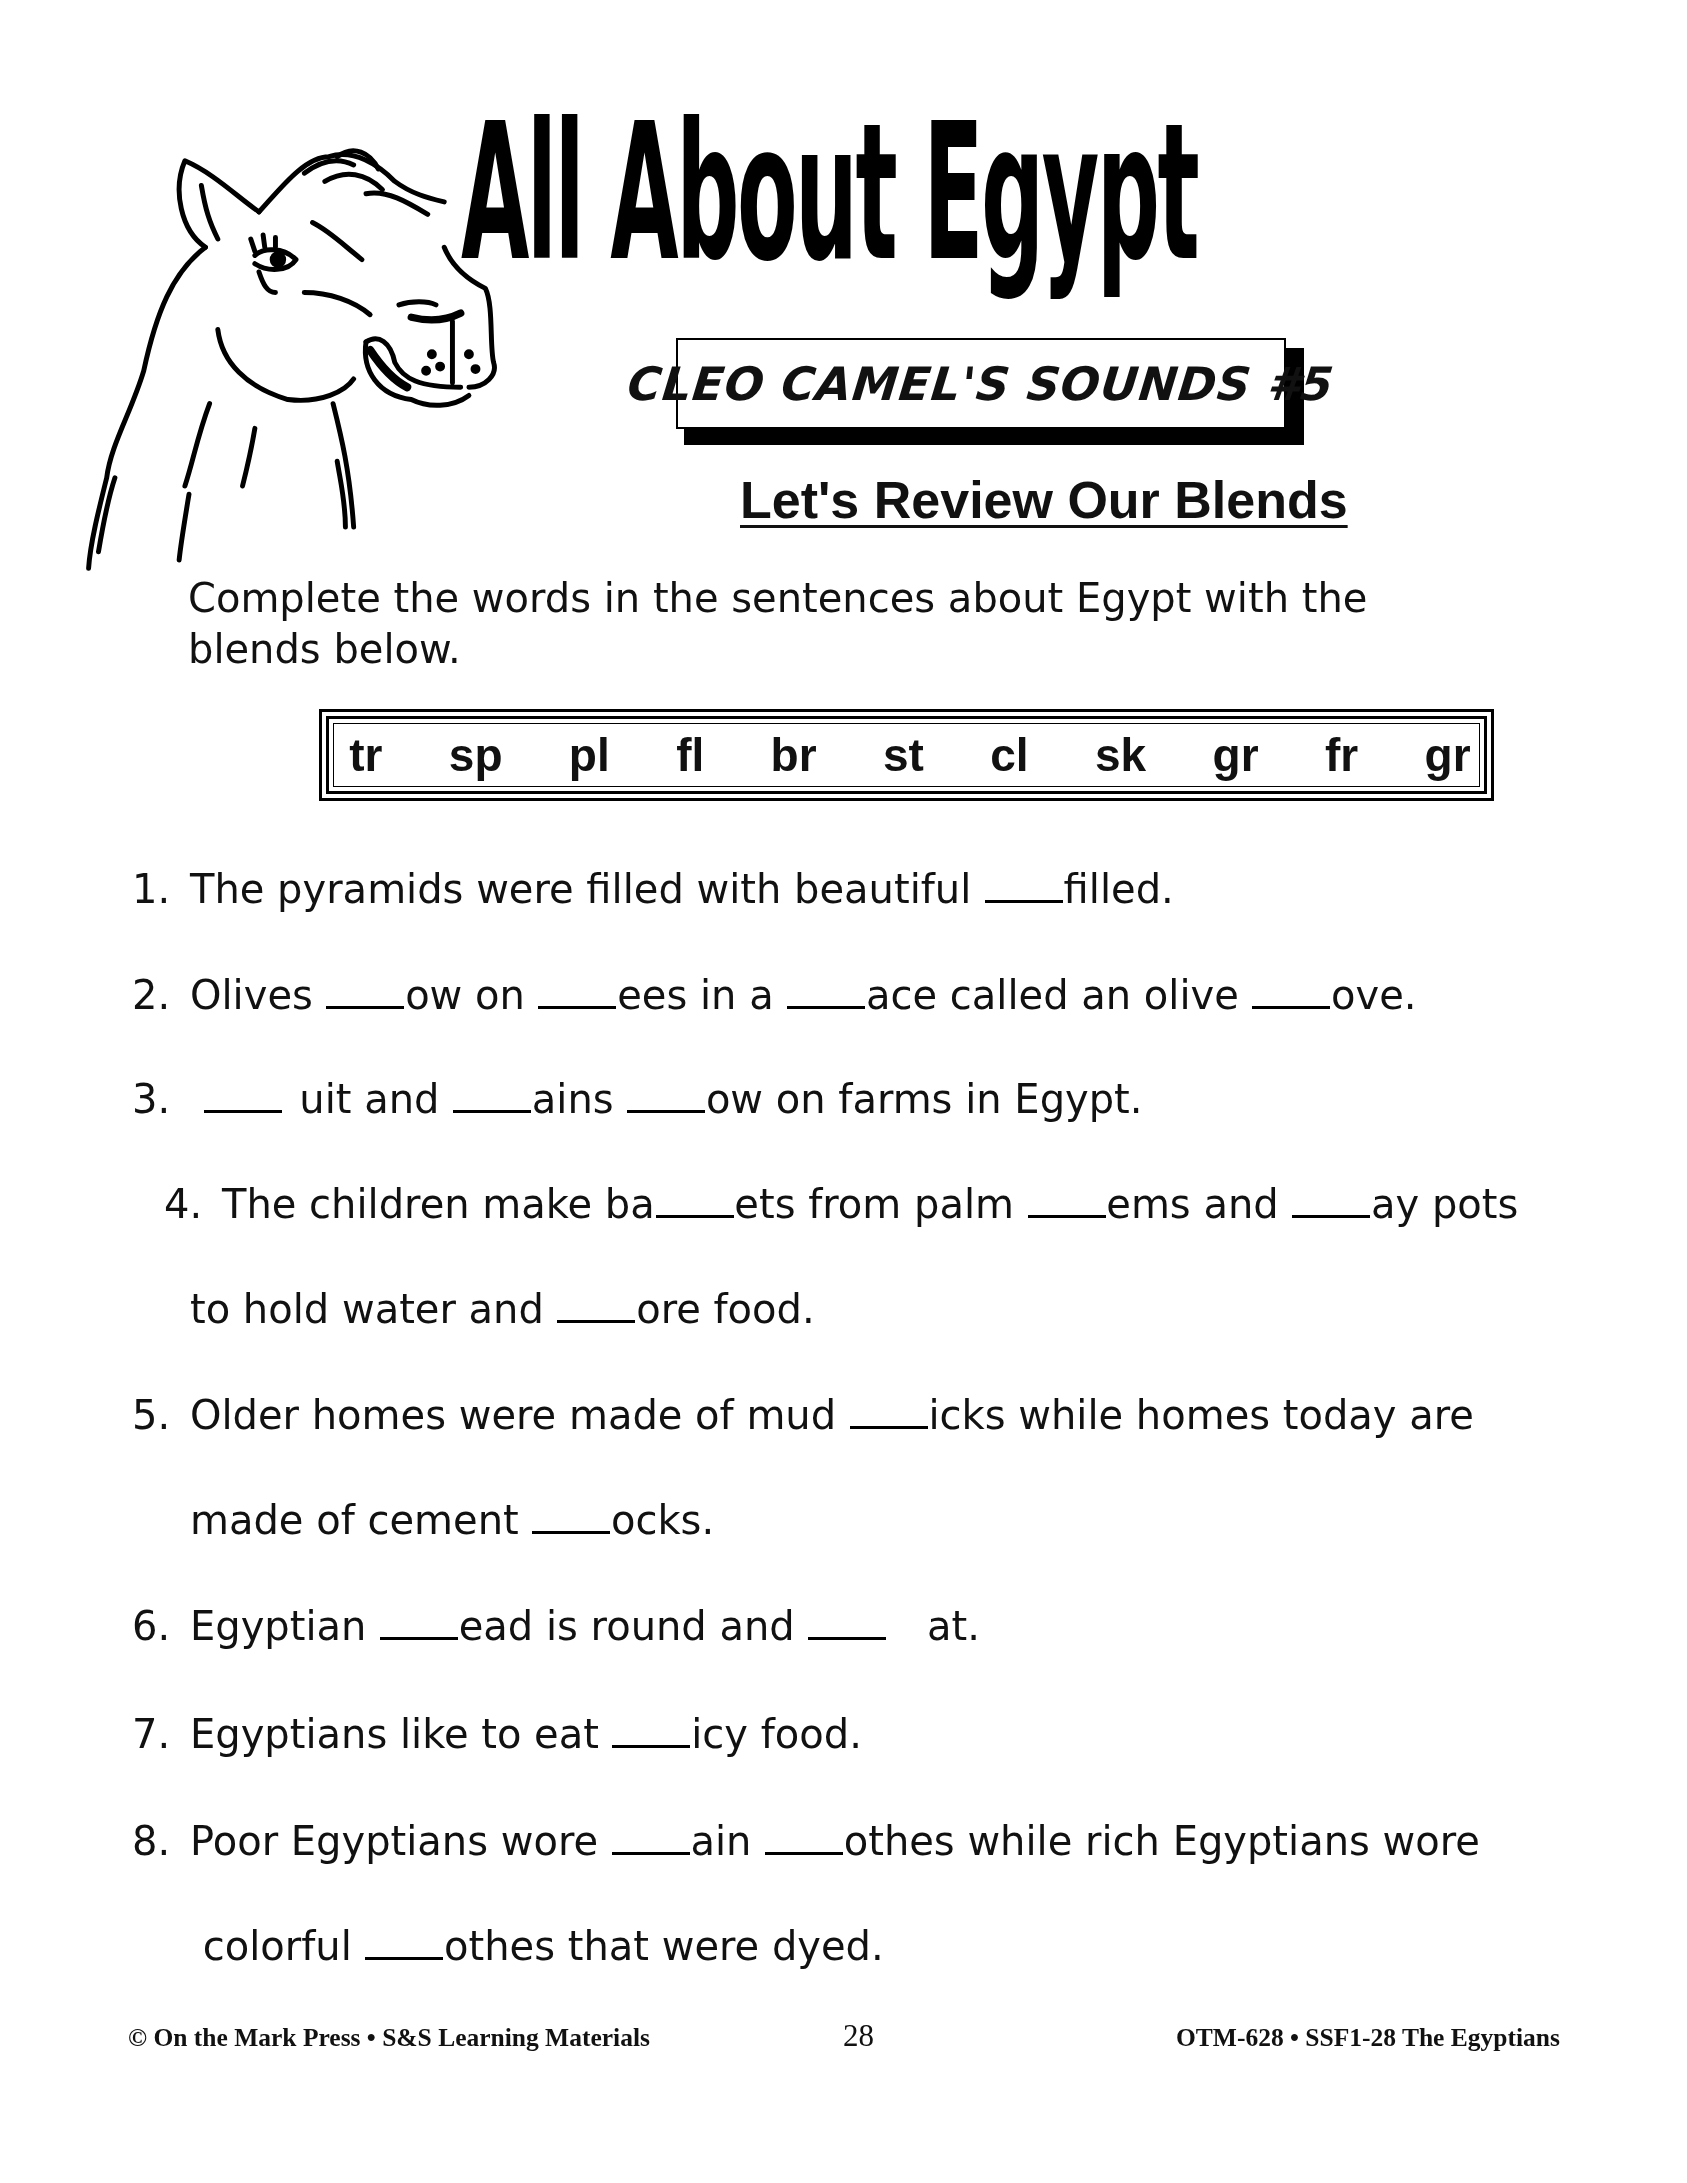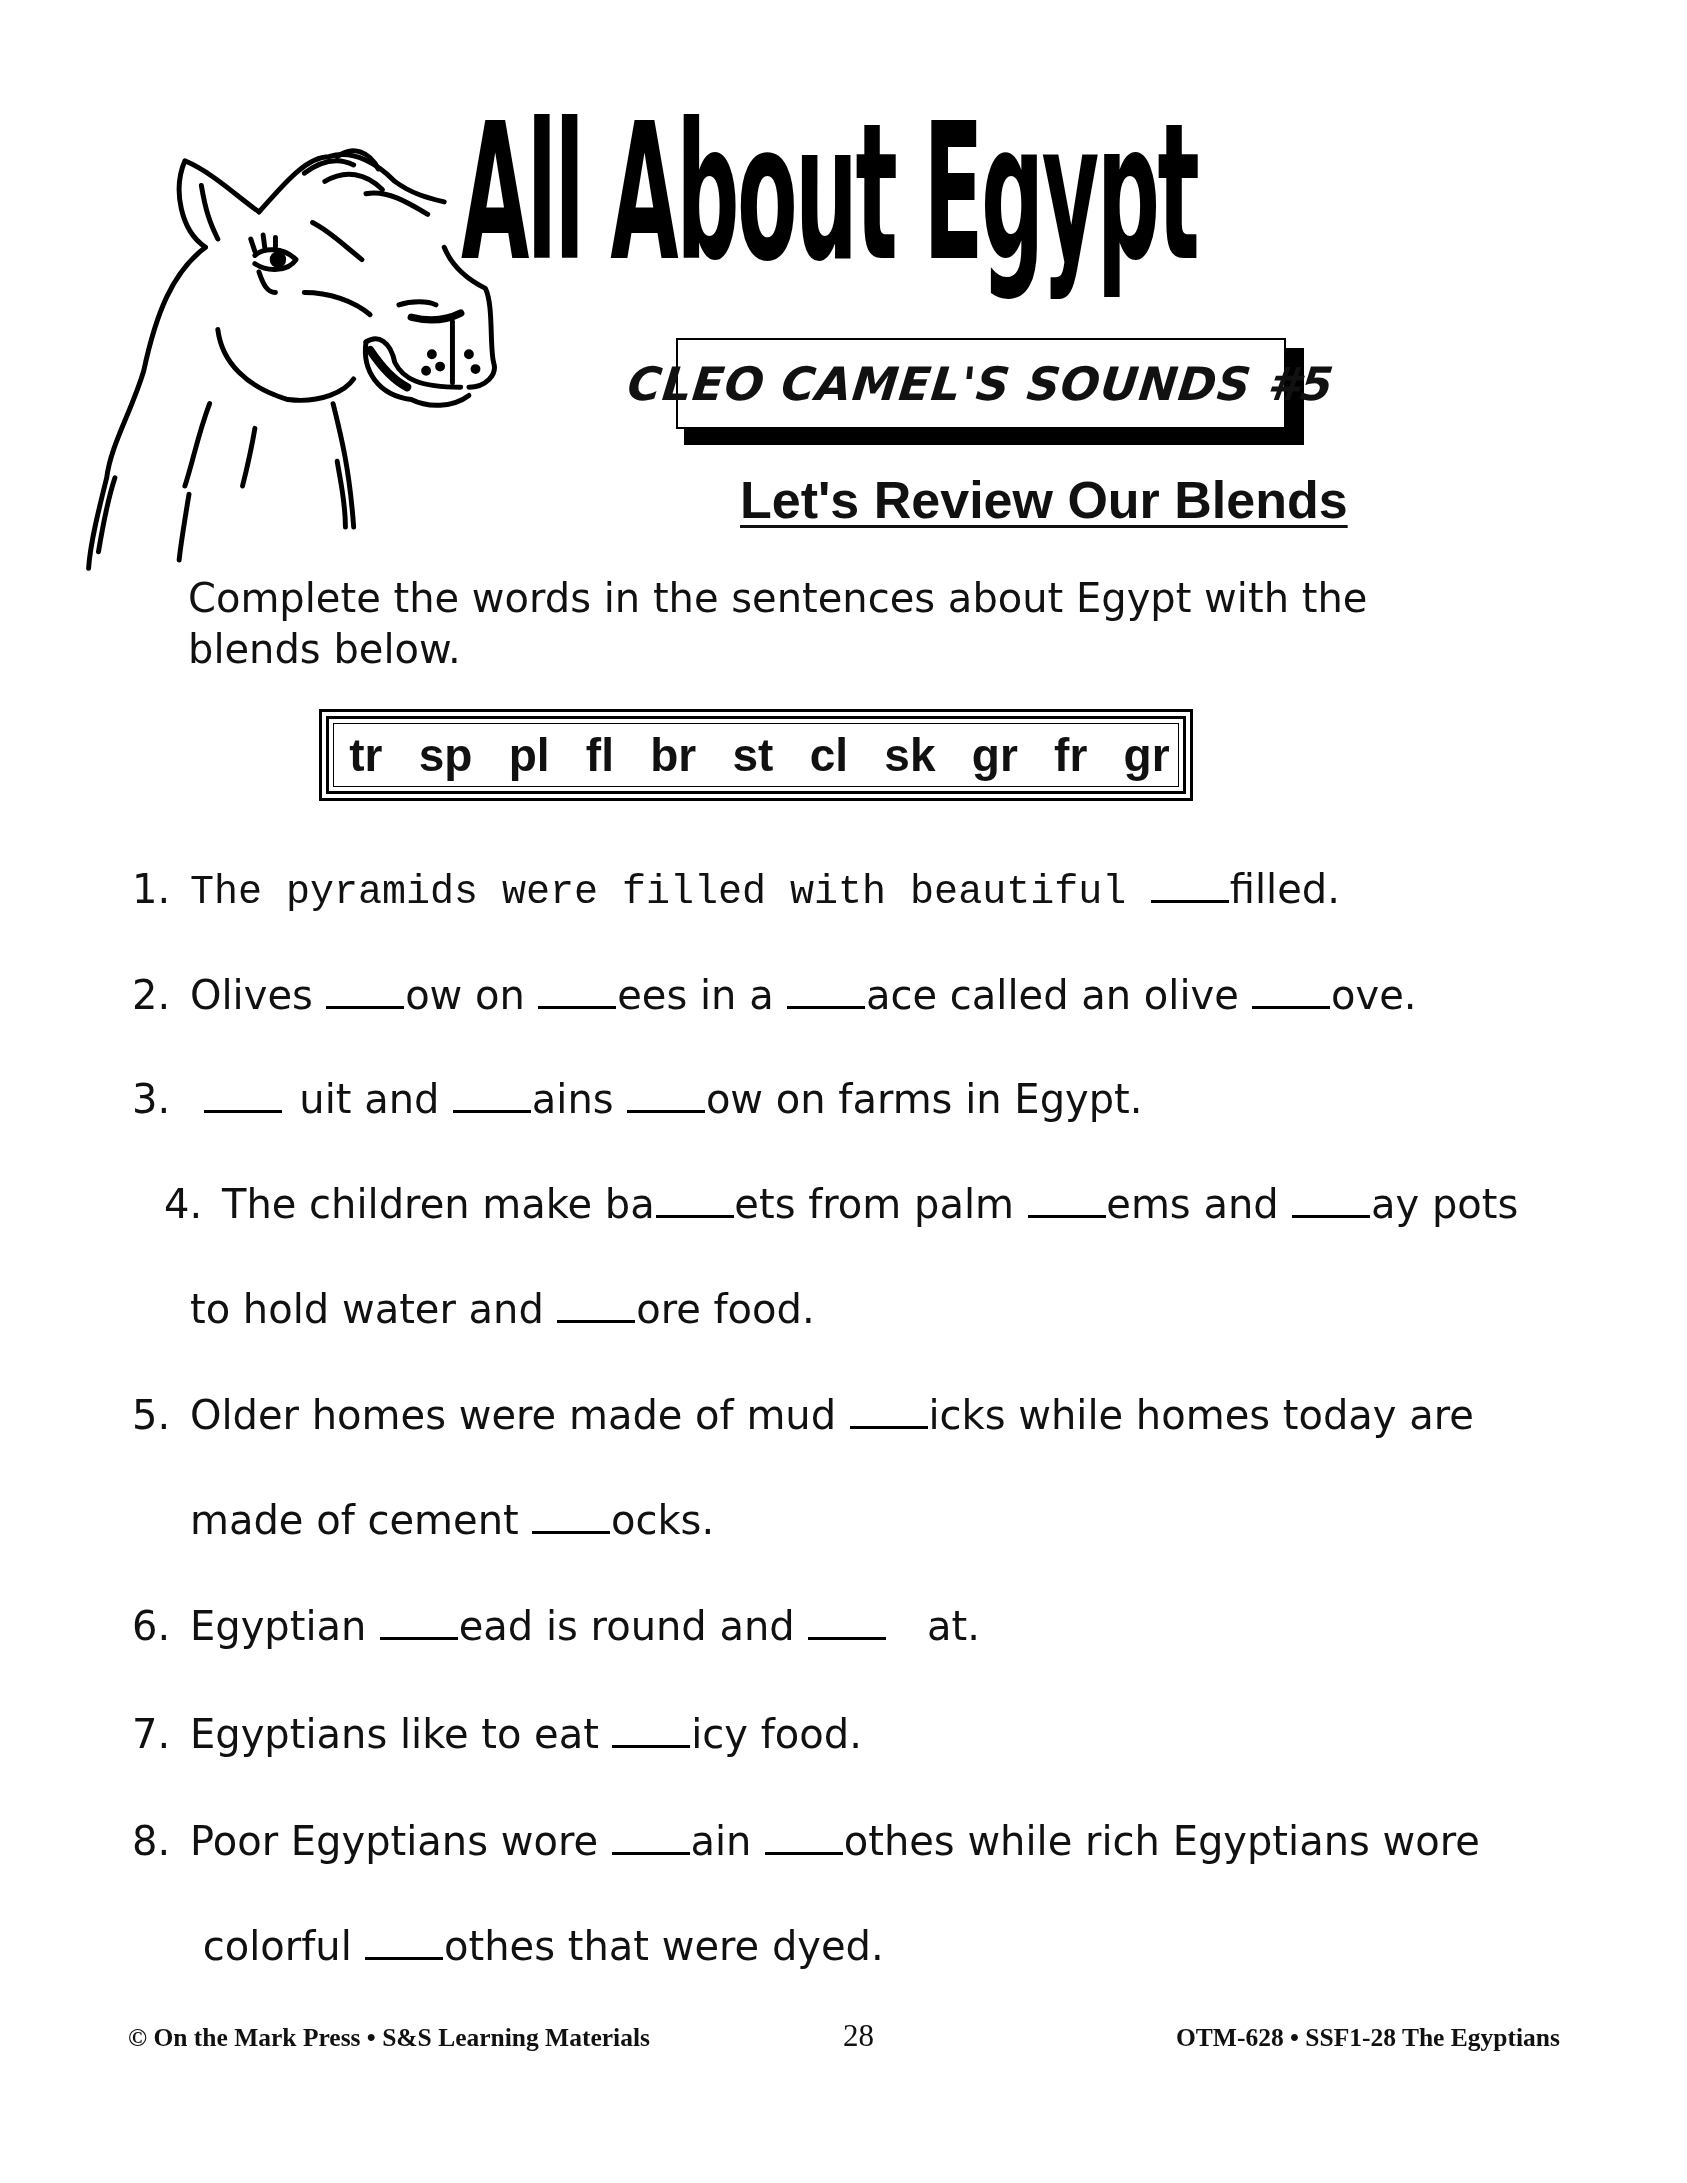--- a/index.html
+++ b/index.html
@@ -10,21 +10,21 @@
   
   .camel { left:82px; top:132px; width:461px; height:461px; }
   
   .cleo-wrap { left:676px; top:338px; width:626px; height:105px; }
   .cleo-shadow { position:absolute; left:8.2px; top:10px; width:620px; height:97px; background:#000; }
   .cleo-box { position:absolute; left:0; top:0; width:606px; height:87px; background:#fff; border:2.5px solid #000; display:flex; align-items:center; justify-content:center; }
   .cleo-text { font-family:"DejaVu Sans", sans-serif; font-weight:bold; font-style:italic; font-size:46px; letter-spacing:0.8px; transform:skewX(-6deg); white-space:nowrap; }
   .subtitle { left:740px; top:470px; font-family:"Liberation Sans", sans-serif; font-weight:bold; font-size:52px; text-decoration:underline; text-decoration-thickness:3.3px; text-underline-offset:6.6px; white-space:nowrap; }
   .instructions { left:188px; top:573px; width:1285px; font-family:"DejaVu Sans", sans-serif; font-size:40px; line-height:51px; }
   
-  .blend-box { left:319px; top:709px; width:874px; height:92px; border:3.3px solid #000; padding:4.1px; box-sizing:border-box; }
+  .blend-box { left:319px; top:709px; width:1175px; height:92px; border:3.3px solid #000; padding:4.1px; box-sizing:border-box; }
   .blend-inner1 { width:100%; height:100%; border:3.3px solid #000; padding:4.1px; box-sizing:border-box; }
   .blend-inner2 { width:100%; height:100%; border:1.6px solid #000; box-sizing:border-box; display:flex; align-items:center; justify-content:space-between; padding:0 8.2px 0 15px; }
   .blend { font-family:"Liberation Sans", sans-serif; font-weight:bold; font-size:46px; line-height:49px; }
   
   .line { position:absolute; left:132px; font-family:"DejaVu Sans", sans-serif; font-size:40px; line-height:49px; white-space:nowrap; }
   .num { display:inline-block; width:58px; }
   .blank { display:inline-block; width:78px; border-bottom:3.3px solid #000; height:33px; vertical-align:baseline; margin:0 0.8px; }
   
   .footer { top:2023px; font-family:"Liberation Serif", serif; font-weight:bold; font-size:25.5px; white-space:nowrap; }
   .pagenum { top:2018px; font-family:"Liberation Serif", serif; font-size:31px; }
@@ -102,21 +102,21 @@
         <span class="blend">cl</span>
         <span class="blend">sk</span>
         <span class="blend">gr</span>
         <span class="blend">fr</span>
         <span class="blend">gr</span>
       </div>
   </div>
 </div>
 
 <div id="questions">
-    <div class="line" style="top: 865px;"><span class="num">1.</span><span style="white-space: pre; font-family: Liberation Mono, monospace;">The pyramids were filled with beautiful </span><span class="blank"></span><span style="white-space: pre;">filled.</span></div>
+    <div class="line" style="top: 865px;"><span class="num">1.</span><span style="white-space: pre;">The pyramids were filled with beautiful </span><span class="blank"></span><span style="white-space: pre;">filled.</span></div>
     <div class="line" style="top: 971px;"><span class="num">2.</span><span style="white-space: pre;">Olives </span><span class="blank"></span><span style="white-space: pre;">ow on </span><span class="blank"></span><span style="white-space: pre;">ees in a </span><span class="blank"></span><span style="white-space: pre;">ace called an olive </span><span class="blank"></span><span style="white-space: pre;">ove.</span></div>
     <div class="line" style="top: 1075px;"><span class="num">3.</span><span style="white-space: pre;"> </span><span class="blank"></span><span style="white-space: pre; margin-left: 17px;">uit and </span><span class="blank"></span><span style="white-space: pre;">ains </span><span class="blank"></span><span style="white-space: pre;">ow on farms in Egypt.</span></div>
     <div class="line" style="top: 1180px; margin-left: 32px;"><span class="num">4.</span><span style="white-space: pre;">The children make ba</span><span class="blank"></span><span style="white-space: pre;">ets from palm </span><span class="blank"></span><span style="white-space: pre;">ems and </span><span class="blank"></span><span style="white-space: pre;">ay pots</span></div>
     <div class="line" style="top: 1285px;"><span class="num"></span><span style="white-space: pre;">to hold water and </span><span class="blank"></span><span style="white-space: pre;">ore food.</span></div>
     <div class="line" style="top: 1391px;"><span class="num">5.</span><span style="white-space: pre;">Older homes were made of mud </span><span class="blank"></span><span style="white-space: pre;">icks while homes today are</span></div>
     <div class="line" style="top: 1496px;"><span class="num"></span><span style="white-space: pre;">made of cement </span><span class="blank"></span><span style="white-space: pre;">ocks.</span></div>
     <div class="line" style="top: 1602px;"><span class="num">6.</span><span style="white-space: pre;">Egyptian </span><span class="blank"></span><span style="white-space: pre;">ead is round and </span><span class="blank"></span><span style="white-space: pre; margin-left: 40px;">at.</span></div>
     <div class="line" style="top: 1710px;"><span class="num">7.</span><span style="white-space: pre;">Egyptians like to eat </span><span class="blank"></span><span style="white-space: pre;">icy food.</span></div>
     <div class="line" style="top: 1817px;"><span class="num">8.</span><span style="white-space: pre;">Poor Egyptians wore </span><span class="blank"></span><span style="white-space: pre;">ain </span><span class="blank"></span><span style="white-space: pre;">othes while rich Egyptians wore</span></div>
     <div class="line" style="top: 1922px;"><span class="num"></span><span style="white-space: pre;"> colorful </span><span class="blank"></span><span style="white-space: pre;">othes that were dyed.</span></div>

